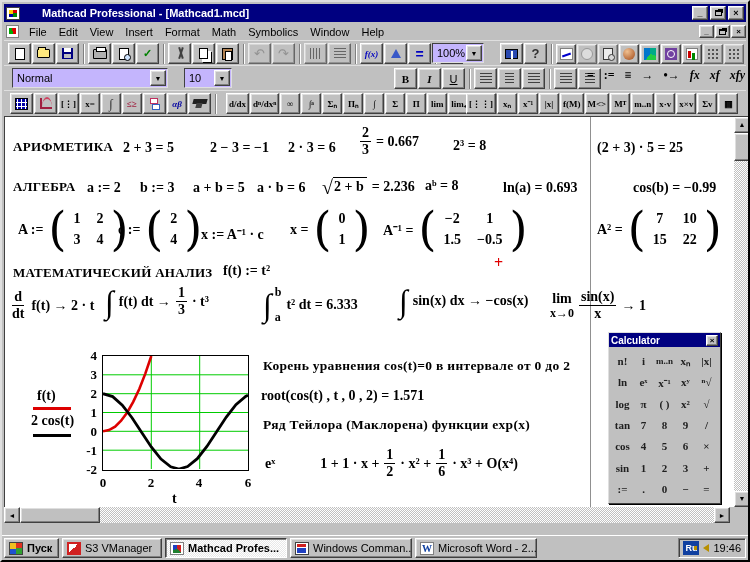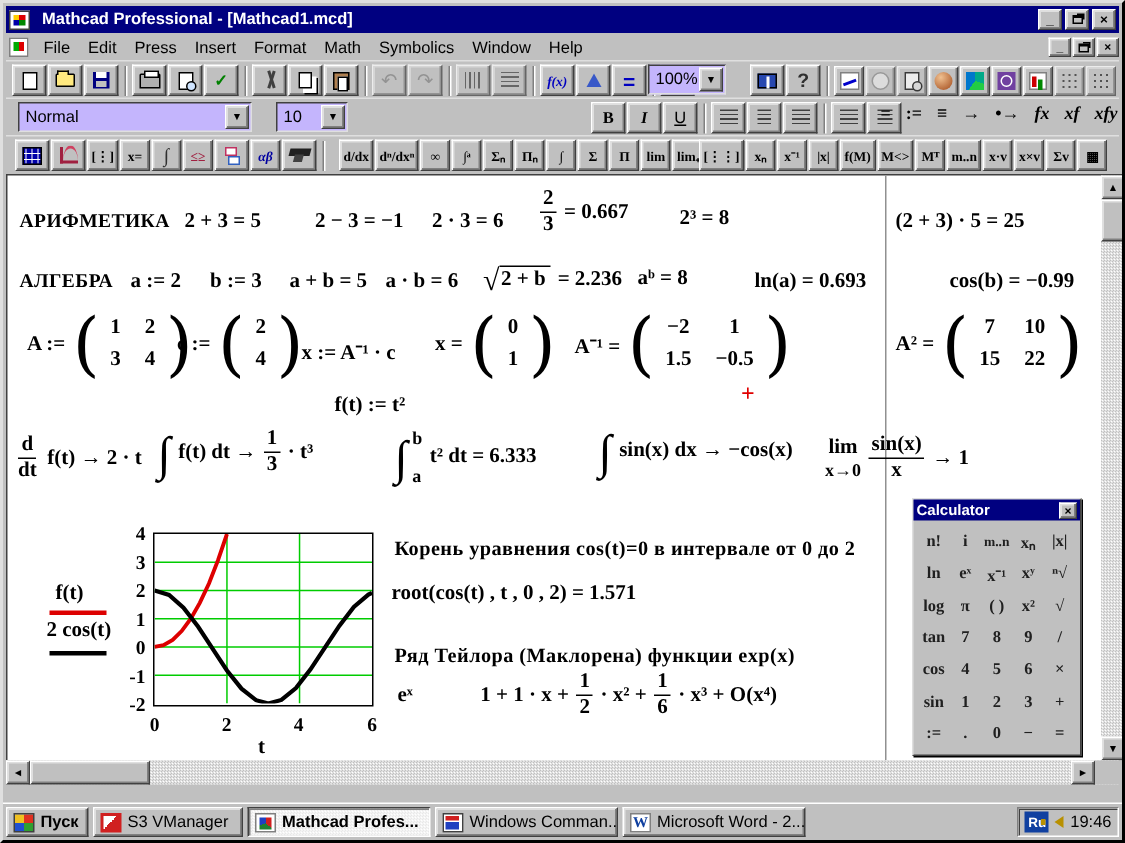--- a/index.html
+++ b/index.html
@@ -6,21 +6,21 @@
   html,body{background:#808080}
   .screen{position:relative;width:750px;height:562px;background:#c0c0c0;
     font-family:"Liberation Sans",sans-serif;font-size:11px;color:#000;
     border:2px solid;border-color:#dfdfdf #000 #000 #dfdfdf;overflow:hidden}
   .raised{border:1px solid;border-color:#fff #404040 #404040 #fff;box-shadow:inset -1px -1px 0 #808080,inset 1px 1px 0 #dfdfdf;background:#c0c0c0}
   .sunken{border:1px solid;border-color:#808080 #fff #fff #808080;box-shadow:inset 1px 1px 0 #404040}
   
   .titlebar{position:absolute;left:2px;top:2px;right:2px;height:18px;background:#000080;display:flex;align-items:center;padding:0 2px}
   .appicon{width:14px;height:13px;background:#fff;border:1px solid #404040;position:relative}
   .appicon::before{content:"";position:absolute;left:2px;top:2px;width:8px;height:7px;background:conic-gradient(#d00 0 25%,#080 0 50%,#00a 0 75%,#fc0 0)}
-  .titletext{color:#fff;font-weight:bold;margin-left:8px;flex:1;font-size:11px}
+  .titletext{color:#fff;font-weight:bold;margin-left:22px;flex:1;font-size:11px}
   .wbtn{width:16px;height:14px;margin-left:2px;display:flex;align-items:center;justify-content:center;font-size:9px;font-weight:bold;line-height:1}
   .restore-glyph{width:7px;height:6px;border:1px solid #000;border-top:2px solid #000;background:#c0c0c0;box-shadow:2px -2px 0 -1px #000}
   
   .menubar{position:absolute;left:2px;top:21px;right:2px;height:17px;display:flex;align-items:center}
   .docicon{width:13px;height:13px;background:#fff;border:1px solid #808080;margin:0 4px 0 2px;position:relative}
   .docicon::before{content:"";position:absolute;left:2px;top:2px;width:7px;height:6px;background:conic-gradient(#d00 0 50%,#0a0 0)}
   .menu-item{padding:2px 6px;cursor:default}
   .menu-right{margin-left:auto;display:flex}
   .mbtn{width:15px;height:13px;margin-left:1px;display:flex;align-items:center;justify-content:center;font-size:8px;font-weight:bold}
   
@@ -155,21 +155,21 @@
     <span class="wbtn raised">
         <span class="restore-glyph"></span>
       </span>
     <span class="wbtn raised">×</span>
   </div>
 
   <div class="menubar">
     <span class="docicon"></span>
     <span class="menu-item">File</span>
     <span class="menu-item">Edit</span>
-    <span class="menu-item">Press</span>
+    <span class="menu-item">View</span>
     <span class="menu-item">Insert</span>
     <span class="menu-item">Format</span>
     <span class="menu-item">Math</span>
     <span class="menu-item">Symbolics</span>
     <span class="menu-item">Window</span>
     <span class="menu-item">Help</span>
     <span class="menu-right">
       <span class="mbtn raised">_</span>
       <span class="mbtn raised">
           <span class="restore-glyph"></span>
@@ -468,20 +468,21 @@
         <span>7</span>
           <span>10</span>
         <span>15</span>
           <span>22</span>
       </span>
       <span class="paren">)</span>
     </div>
 
     <div class="ws redplus" style="left:489px;top:137px">+</div>
 
+    <div class="ws heading" style="left:8px;top:148px">МАТЕМАТИЧЕСКИЙ АНАЛИЗ</div>
     <div class="ws" style="left:218px;top:146px">f(t) := t²</div>
 
     <div class="ws hrow" style="left:5px;top:172px">
       <span class="frac">
         <span class="fn">d</span>
         <span class="fd">dt</span>
       </span>
       <span>f(t) → 2 · t</span>
     </div>
     <div class="ws hrow" style="left:100px;top:168px">
@@ -545,21 +546,21 @@
     <div class="ticklab" style="left:72px;top:326px">-1</div>
     <div class="ticklab" style="left:72px;top:345px">-2</div>
     <div class="xticklab" style="left:91px;top:358px">0</div>
     <div class="xticklab" style="left:139px;top:358px">2</div>
     <div class="xticklab" style="left:187px;top:358px">4</div>
     <div class="xticklab" style="left:236px;top:358px">6</div>
     <div class="ws" style="left:167px;top:374px">t</div>
 
     <div class="ws heading" style="left:258px;top:241px;font-size:13.5px">Корень уравнения cos(t)=0 в интервале от 0 до 2</div>
     <div class="ws" style="left:256px;top:271px">root(cos(t) , t , 0 , 2) = 1.571</div>
-    <div class="ws heading" style="left:258px;top:312px;font-size:13.5px">Ряд Тейлора (Маклорена) функции   exp(x)</div>
+    <div class="ws heading" style="left:258px;top:300px;font-size:13.5px">Ряд Тейлора (Маклорена) функции   exp(x)</div>
     <div class="ws hrow" style="left:260px;top:330px">
       <span style="margin-right:40px">eˣ</span>
       <span>1 + 1 · x +</span>
       <span class="frac">
         <span class="fn">1</span>
         <span class="fd">2</span>
       </span>
       <span>· x² +</span>
       <span class="frac">
         <span class="fn">1</span>

